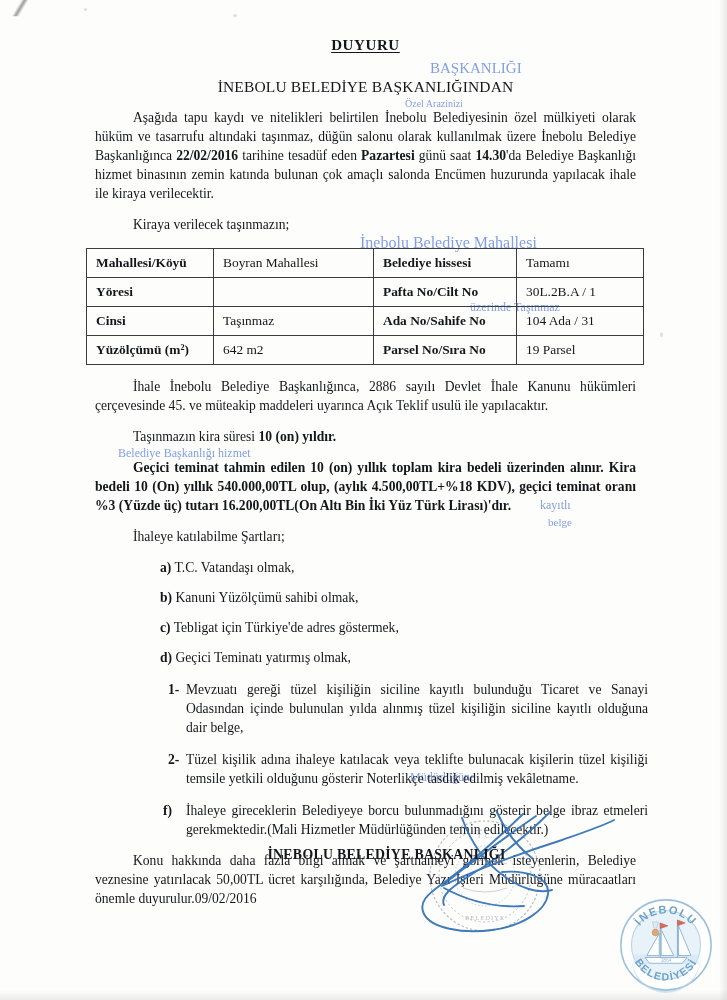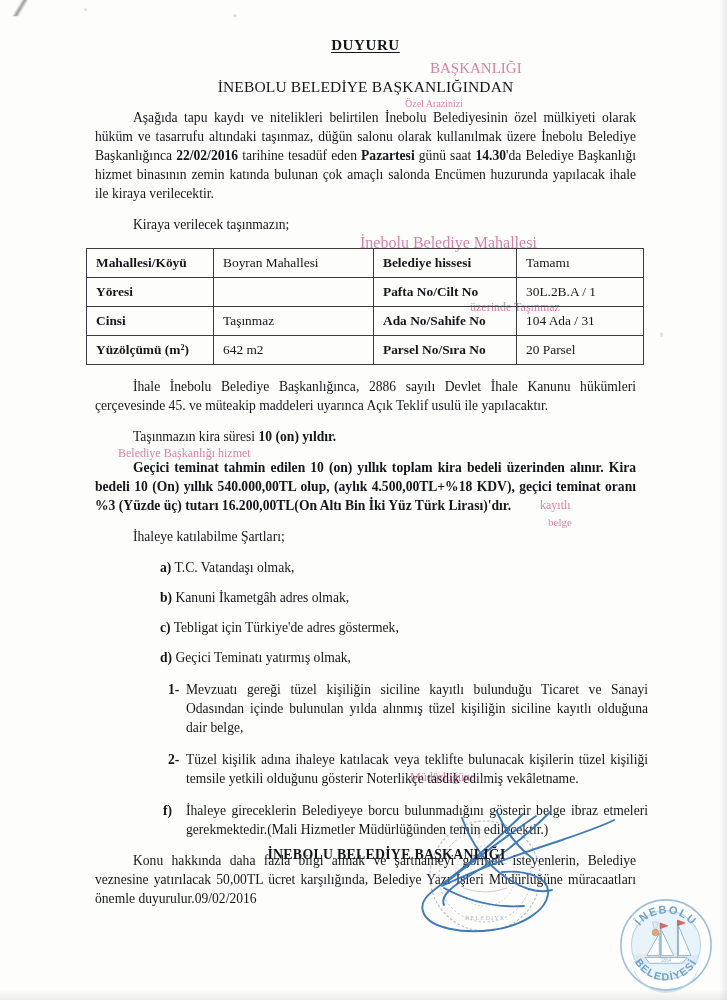--- a/index.html
+++ b/index.html
@@ -46,21 +46,21 @@
     position: absolute;
     left: 0; bottom: 0;
     width: 727px; height: 10px;
     background: linear-gradient(to top, rgba(190,190,185,.28), rgba(255,255,255,0));
     pointer-events: none;
   }
 
   
   .ghost {
     position: absolute;
-    color: #be185d;
+    color: #1d4ed8;
     opacity: .55;
     font-family: "Liberation Serif", serif;
     pointer-events: none;
     user-select: none;
     white-space: nowrap;
   }
 
   
   .content {
     position: absolute;
@@ -262,36 +262,36 @@
         <tr>
           <td class="k">Cinsi</td>
           <td class="v">Taşınmaz</td>
           <td class="k">Ada No/Sahife No</td>
           <td class="v">104 Ada / 31</td>
         </tr>
         <tr>
           <td class="k">Yüzölçümü (m²)</td>
           <td class="v">642 m2</td>
           <td class="k">Parsel No/Sıra No</td>
-          <td class="v">20 Parsel</td>
+          <td class="v">19 Parsel</td>
         </tr>
       </tbody>
     </table>
 
     <p class="body p-sub">İhale İnebolu Belediye Başkanlığınca, 2886 sayılı Devlet İhale Kanunu hükümleri çerçevesinde 45. ve müteakip maddeleri uyarınca Açık Teklif usulü ile yapılacaktır.</p>
 
     <p class="body p-sub"><span>Taşınmazın kira süresi </span><b>10 (on) yıldır.</b></p>
 
     <p class="body p-tight b">Geçici teminat tahmin edilen 10 (on) yıllık toplam kira bedeli üzerinden alınır. Kira bedeli 10 (On) yıllık 540.000,00TL olup, (aylık 4.500,00TL+%18 KDV), geçici teminat oranı %3 (Yüzde üç) tutarı 16.200,00TL(On Altı Bin İki Yüz Türk Lirası)'dır.</p>
 
     <p class="body p-sub">İhaleye katılabilme Şartları;</p>
 
     <div class="list-alpha">
       <div class="li-alpha"><span class="mk">a)</span><span> T.C. Vatandaşı olmak,</span></div>
-      <div class="li-alpha"><span class="mk">b)</span><span> Kanuni İkametgâh adres olmak,</span></div>
+      <div class="li-alpha"><span class="mk">b)</span><span> Kanuni Yüzölçümü sahibi olmak,</span></div>
       <div class="li-alpha"><span class="mk">c)</span><span> Tebligat için Türkiye'de adres göstermek,</span></div>
       <div class="li-alpha"><span class="mk">d)</span><span> Geçici Teminatı yatırmış olmak,</span></div>
     </div>
 
     <div style="margin-top:13px;">
       <div class="li-num"><span class="mk">1-</span><span>Mevzuatı gereği tüzel kişiliğin siciline kayıtlı bulunduğu Ticaret ve Sanayi Odasından içinde bulunulan yılda alınmış tüzel kişiliğin siciline kayıtlı olduğuna dair belge,</span></div>
       <div class="li-num"><span class="mk">2-</span><span>Tüzel kişilik adına ihaleye katılacak veya teklifte bulunacak kişilerin tüzel kişiliği temsile yetkili olduğunu gösterir Noterlikçe tasdik edilmiş vekâletname.</span></div>
       <div class="li-f"><span class="mk">f)</span><span>İhaleye gireceklerin Belediyeye borcu bulunmadığını gösterir belge ibraz etmeleri gerekmektedir.(Mali Hizmetler Müdürlüğünden temin edilecektir.)</span></div>
     </div>
 

